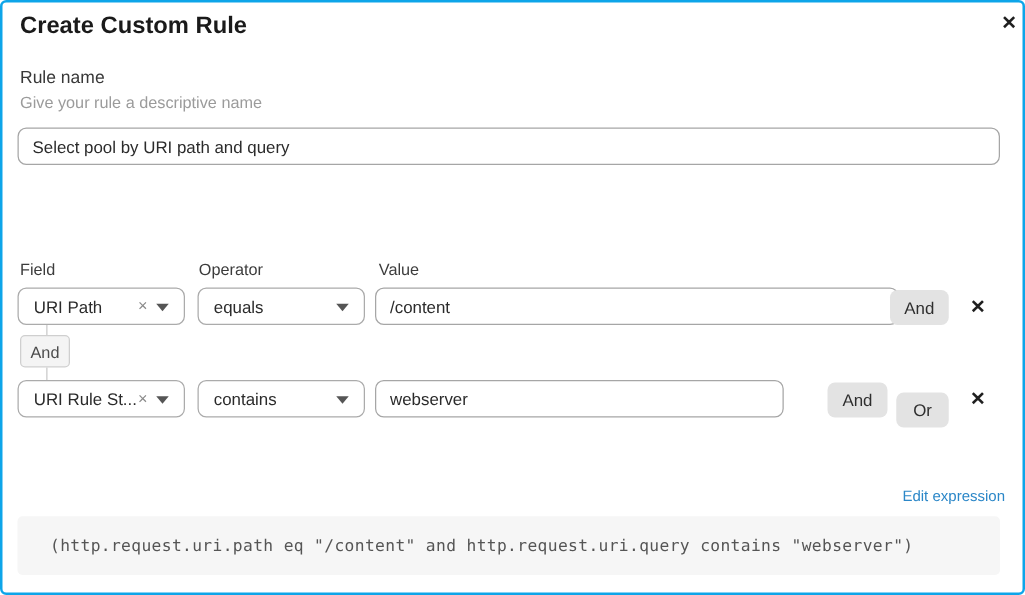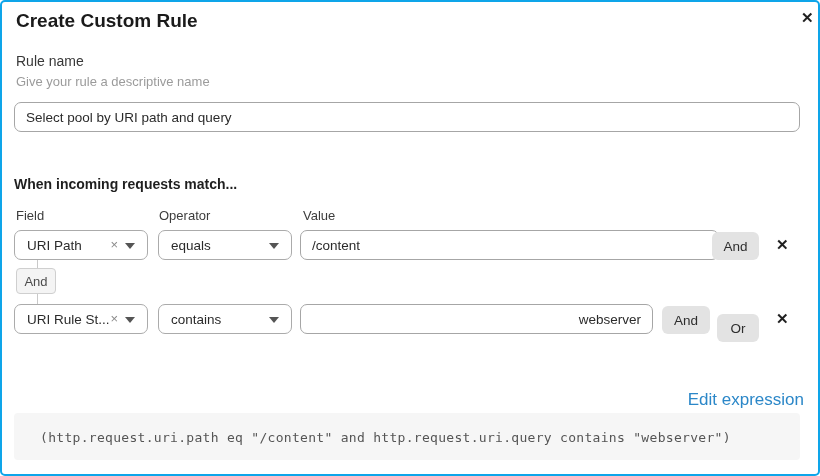--- a/index.html
+++ b/index.html
@@ -39,41 +39,40 @@
   }
   .delete-icon { font-size:15px; font-weight:bold; color:#1f1f1f; cursor:pointer; padding:2px 3px; }
 
   .connector-line { width:1px; background:#c9c9c9; }
   .and-badge {
     box-sizing:border-box; width:40px; height:26px; background:#f4f4f4;
     border:1px solid #cfcfcf; border-radius:4px; display:flex; align-items:center; justify-content:center;
     font-size:13px; color:#4c4c4c;
   }
 
-  .link { font-size:17px; cursor:pointer; }
+  .link { font-size:12px; cursor:pointer; }
   .code-box { background:#f6f6f6; border-radius:4px; }
   .code-text {
     position:absolute; left:26px; top:50%; transform:translateY(-50%);
     font-family:"DejaVu Sans Mono", monospace; font-size:13px; color:#555; letter-spacing:0.3px;
     white-space:nowrap;
   }
 </style>
 </head>
 <body>
 
 <div class="dialog">
 
   <div class="abs title">Create Custom Rule</div>
   <div class="abs close-icon">✕</div>
 
   <div class="abs label" style="left:14px; top:51px;">Rule name</div>
   <div class="abs hint" style="left:14px; top:72px;">Give your rule a descriptive name</div>
   <input class="abs text-input" style="left: 12px; top: 100px; width: 786px;" value="Select pool by URI path and query">
 
-  <div class="abs section-heading" style="left:12px; top:174px;">When incoming requests match...</div>
   <div class="abs col-label" style="left:14px; top:206px;">Field</div>
   <div class="abs col-label" style="left:157px; top:206px;">Operator</div>
   <div class="abs col-label" style="left:301px; top:206px;text-align:center;">Value</div>
 
   <div class="abs select" style="left:12px; top:228px; width:134px;">
     <span class="sel-text">URI Path</span>
     <span class="clear-icon">×</span>
     <span class="caret-icon"></span>
   </div>
   <div class="abs select" style="left:156px; top:228px; width:134px;">
@@ -90,21 +89,21 @@
 
   <div class="abs select" style="left:12px; top:302px; width:134px;">
     <span class="sel-text">URI Rule St...</span>
     <span class="clear-icon">×</span>
     <span class="caret-icon"></span>
   </div>
   <div class="abs select" style="left:156px; top:302px; width:134px;">
     <span class="sel-text">contains</span>
     <span class="caret-icon"></span>
   </div>
-  <input class="abs text-input" style="left: 298px; top: 302px; width: 353px; text-align: right;" value="webserver">
+  <input class="abs text-input" style="left: 298px; top: 302px; width: 327px;" value="webserver">
   <button class="abs chip" style="left:660px; top:304px; width:48px;">And</button>
   <button class="abs chip" style="left:715px; top:312px; width:42px;">Or</button>
   <div class="abs delete-icon" style="left:771px; top:306px;">✕</div>
 
   <div class="abs link" style="right:14px; top:388px; color:#2b87c8;">Edit expression</div>
   <div class="abs code-box" style="left:12px; top:411px; width:786px; height:47px;">
     <span class="code-text">(http.request.uri.path eq "/content" and http.request.uri.query contains "webserver")</span>
   </div>
 
 </div>

